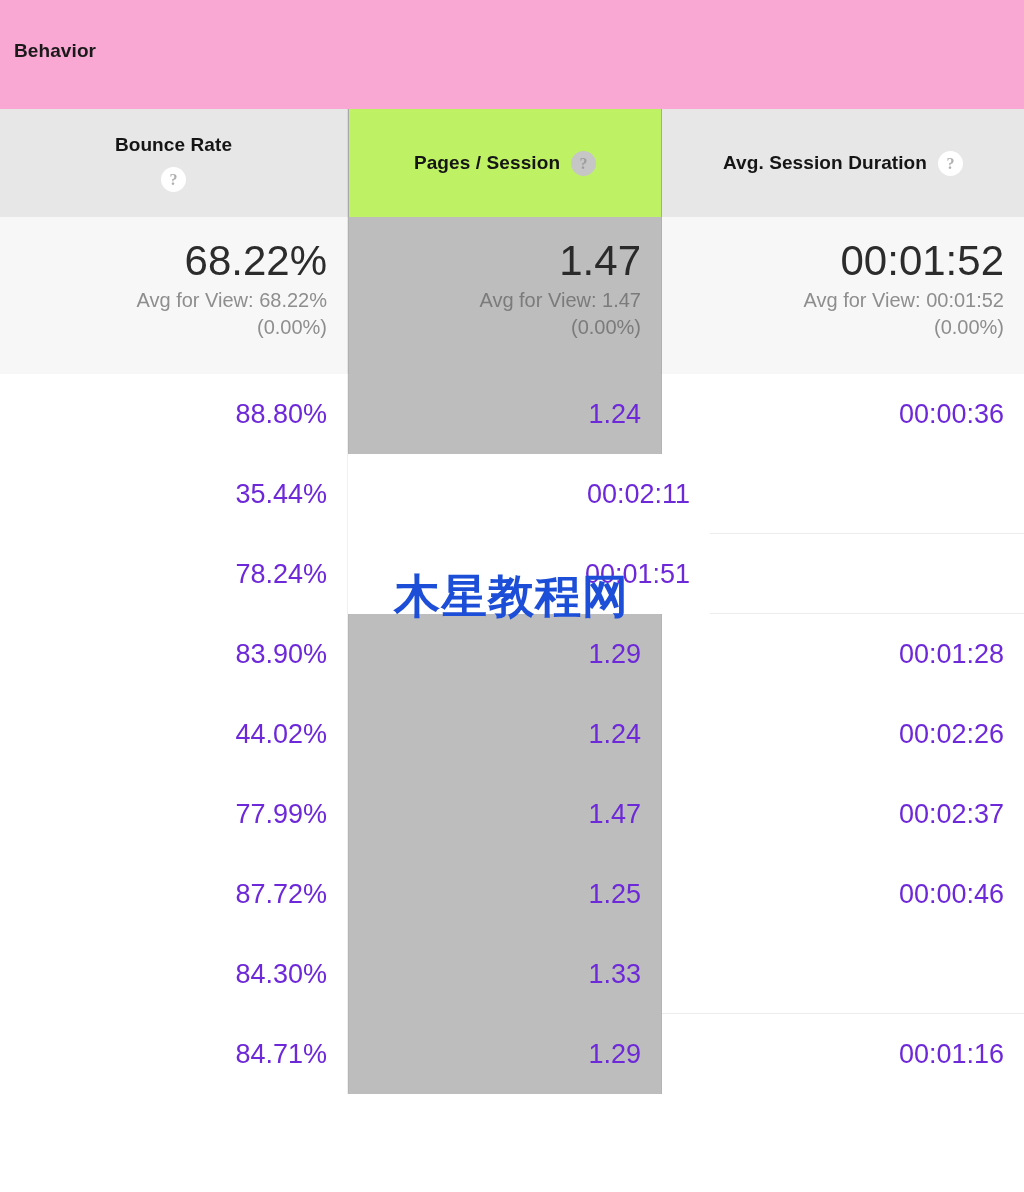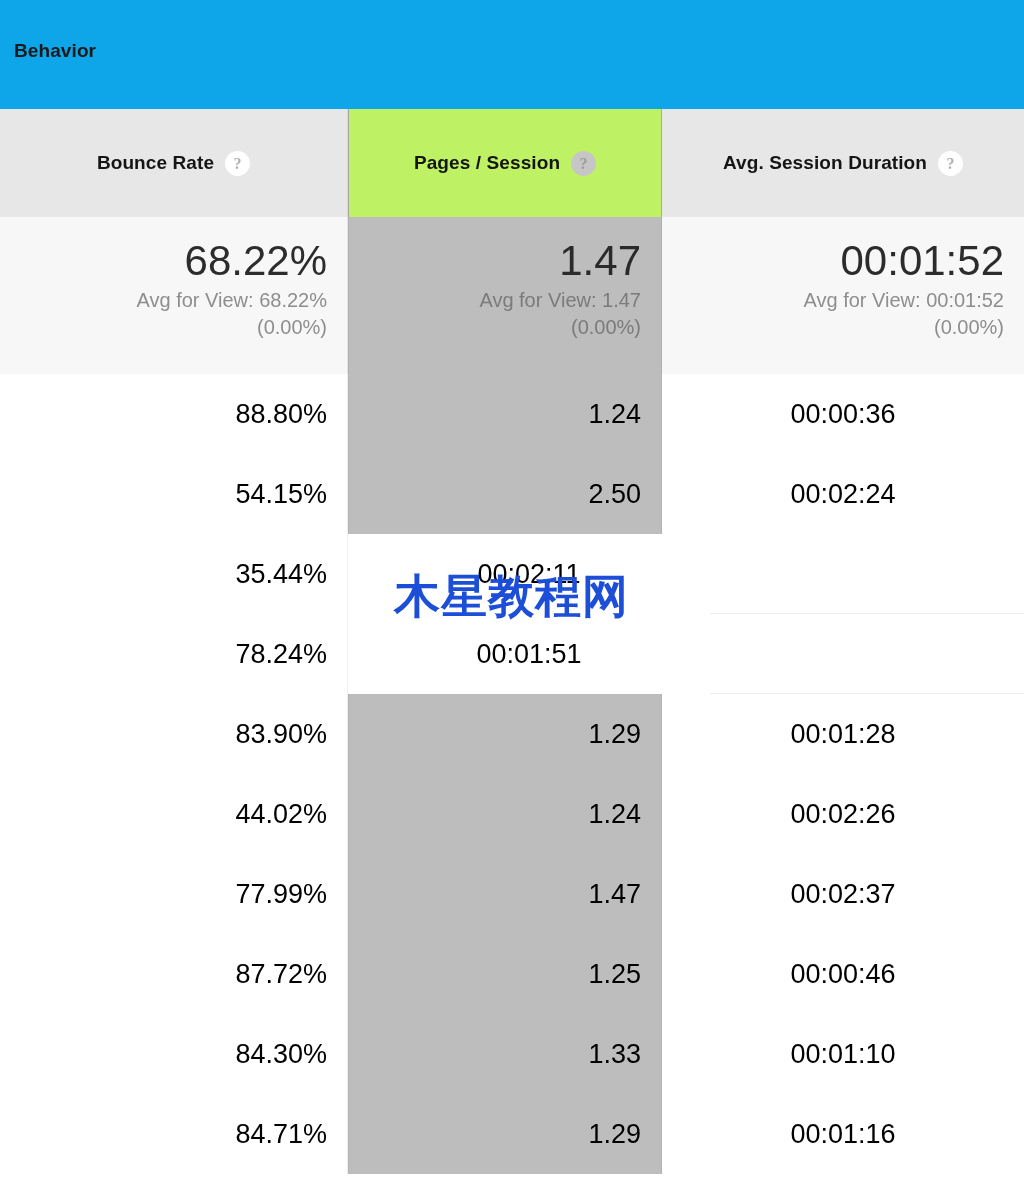--- a/index.html
+++ b/index.html
@@ -22,21 +22,21 @@
     overflow: hidden;
   }
 
   
   .group-band {
     position: absolute;
     left: 0;
     top: 0;
     width: 1024px;
     height: 109px;
-    background: #0ea5e9;
+    background: #f9a8d4;
     box-sizing: border-box;
   }
   .group-title {
     position: absolute;
     left: 14px;
     top: 40px;
     font-size: 19px;
     font-weight: bold;
     color: #1a1a1a;
     letter-spacing: 0.1px;
@@ -51,21 +51,21 @@
     width: 1024px;
   }
 
   .row {
     display: flex;
     width: 1024px;
     box-sizing: border-box;
   }
 
   
-  .col-0 { width: 348px; }
+  .col-0 { width: 348px; flex-direction: column; }
   .col-1 { width: 314px; }
   .col-2 { width: 362px; }
 
   .cell {
     box-sizing: border-box;
     flex: 0 0 auto;
   }
 
   
   .header-row {
@@ -152,31 +152,31 @@
     height: 80px;
     border-bottom: 1px solid #ededed;
   }
   .data-cell {
     background: #ffffff;
     height: 80px;
     line-height: 80px;
     padding: 0 20px;
     text-align: right;
     font-size: 27px;
-    color: #000000;
+    color: #6d28d9;
     font-weight: 300;
     white-space: nowrap;
     border-right: 1px solid #f0f0f0;
   }
   .data-cell.highlighted {
     background: #bdbdbd;
     border-right: 1px solid #b4b4b4;
     border-left: 1px solid #b4b4b4;
   }
-  .data-cell.last { border-right: none; text-align: center; }
+  .data-cell.last { border-right: none; }
 
   
   .watermark {
     position: absolute;
     left: 394px;
     top: 566px;
     font-size: 46px;
     font-weight: bold;
     color: #1d4ed8;
     letter-spacing: 1px;
@@ -229,25 +229,20 @@
       </div>
     </div>
 
     <div id="rows-container">
         <div class="row data-row">
           <div class="cell col-0 data-cell">88.80%</div>
           <div class="cell col-1 data-cell highlighted">1.24</div>
           <div class="cell col-2 data-cell last">00:00:36</div>
         </div>
         <div class="row data-row">
-          <div class="cell col-0 data-cell">54.15%</div>
-          <div class="cell col-1 data-cell highlighted">2.50</div>
-          <div class="cell col-2 data-cell last">00:02:24</div>
-        </div>
-        <div class="row data-row">
           <div class="cell col-0 data-cell">35.44%</div>
           <div class="cell col-2 data-cell last">00:02:11</div>
         </div>
         <div class="row data-row">
           <div class="cell col-0 data-cell">78.24%</div>
           <div class="cell col-2 data-cell last">00:01:51</div>
         </div>
         <div class="row data-row">
           <div class="cell col-0 data-cell">83.90%</div>
           <div class="cell col-1 data-cell highlighted">1.29</div>
@@ -264,21 +259,20 @@
           <div class="cell col-2 data-cell last">00:02:37</div>
         </div>
         <div class="row data-row">
           <div class="cell col-0 data-cell">87.72%</div>
           <div class="cell col-1 data-cell highlighted">1.25</div>
           <div class="cell col-2 data-cell last">00:00:46</div>
         </div>
         <div class="row data-row">
           <div class="cell col-0 data-cell">84.30%</div>
           <div class="cell col-1 data-cell highlighted">1.33</div>
-          <div class="cell col-2 data-cell last">00:01:10</div>
         </div>
         <div class="row data-row">
           <div class="cell col-0 data-cell">84.71%</div>
           <div class="cell col-1 data-cell highlighted">1.29</div>
           <div class="cell col-2 data-cell last">00:01:16</div>
         </div>
       </div>
 
   </div>
 

